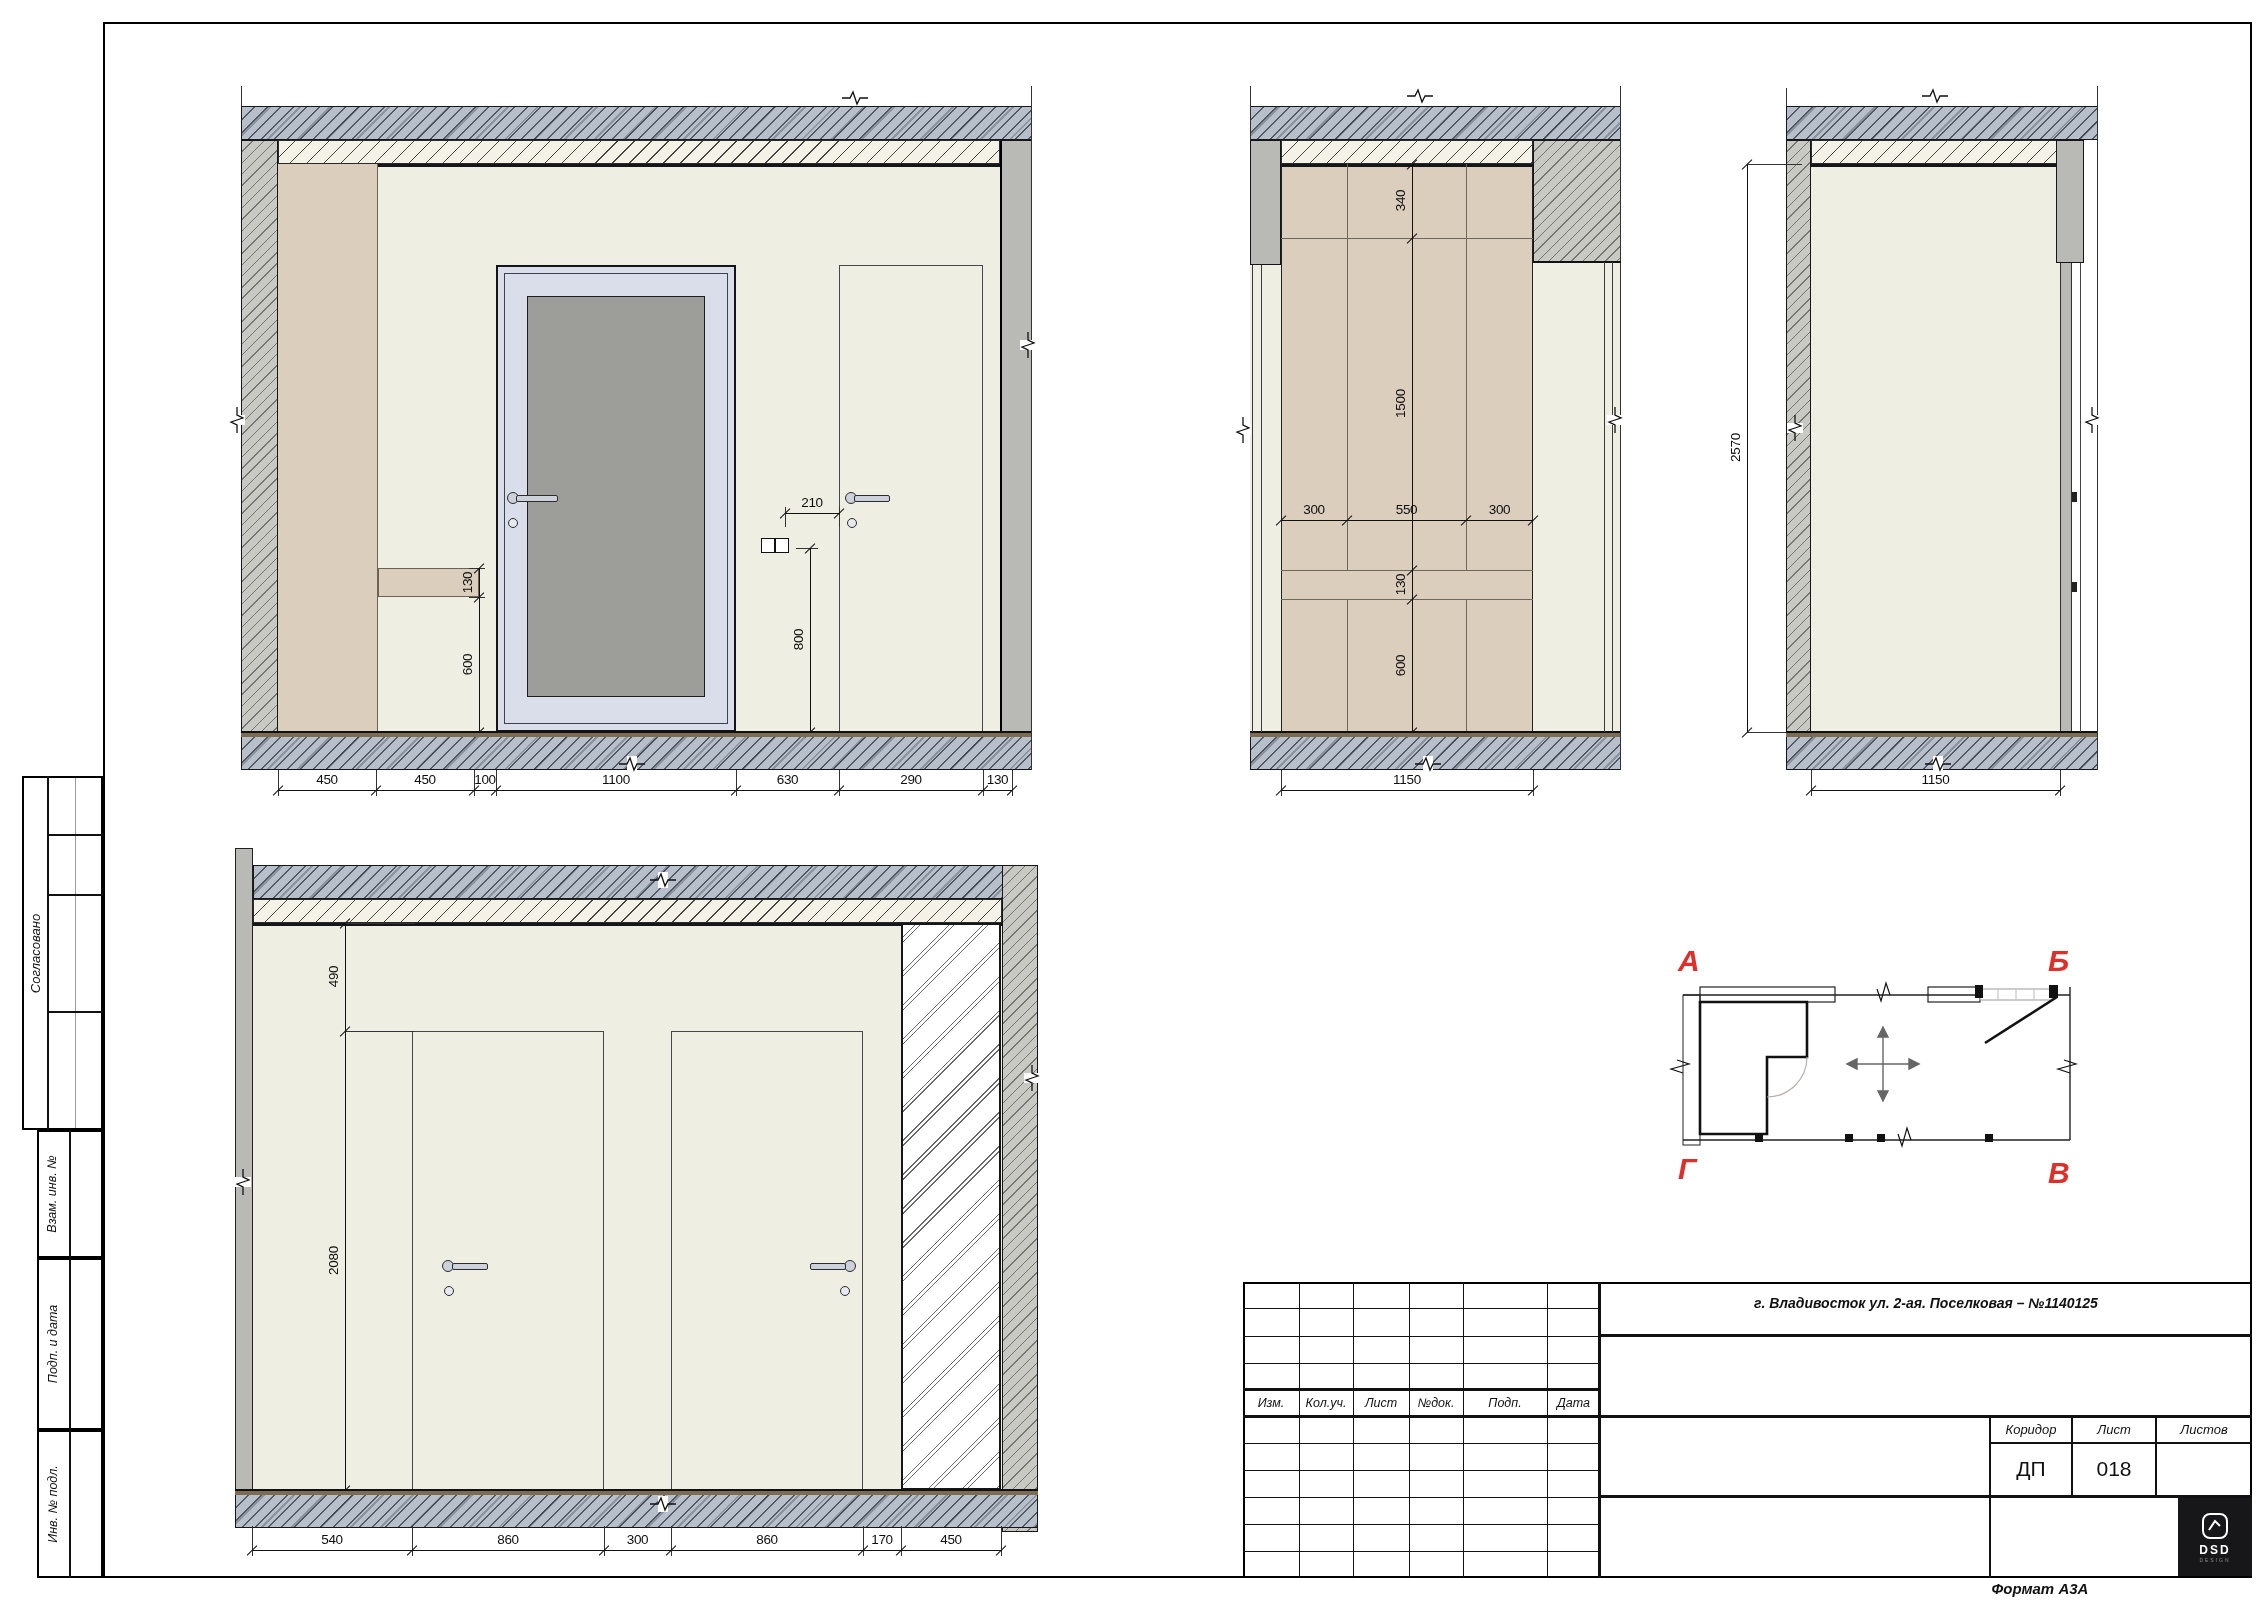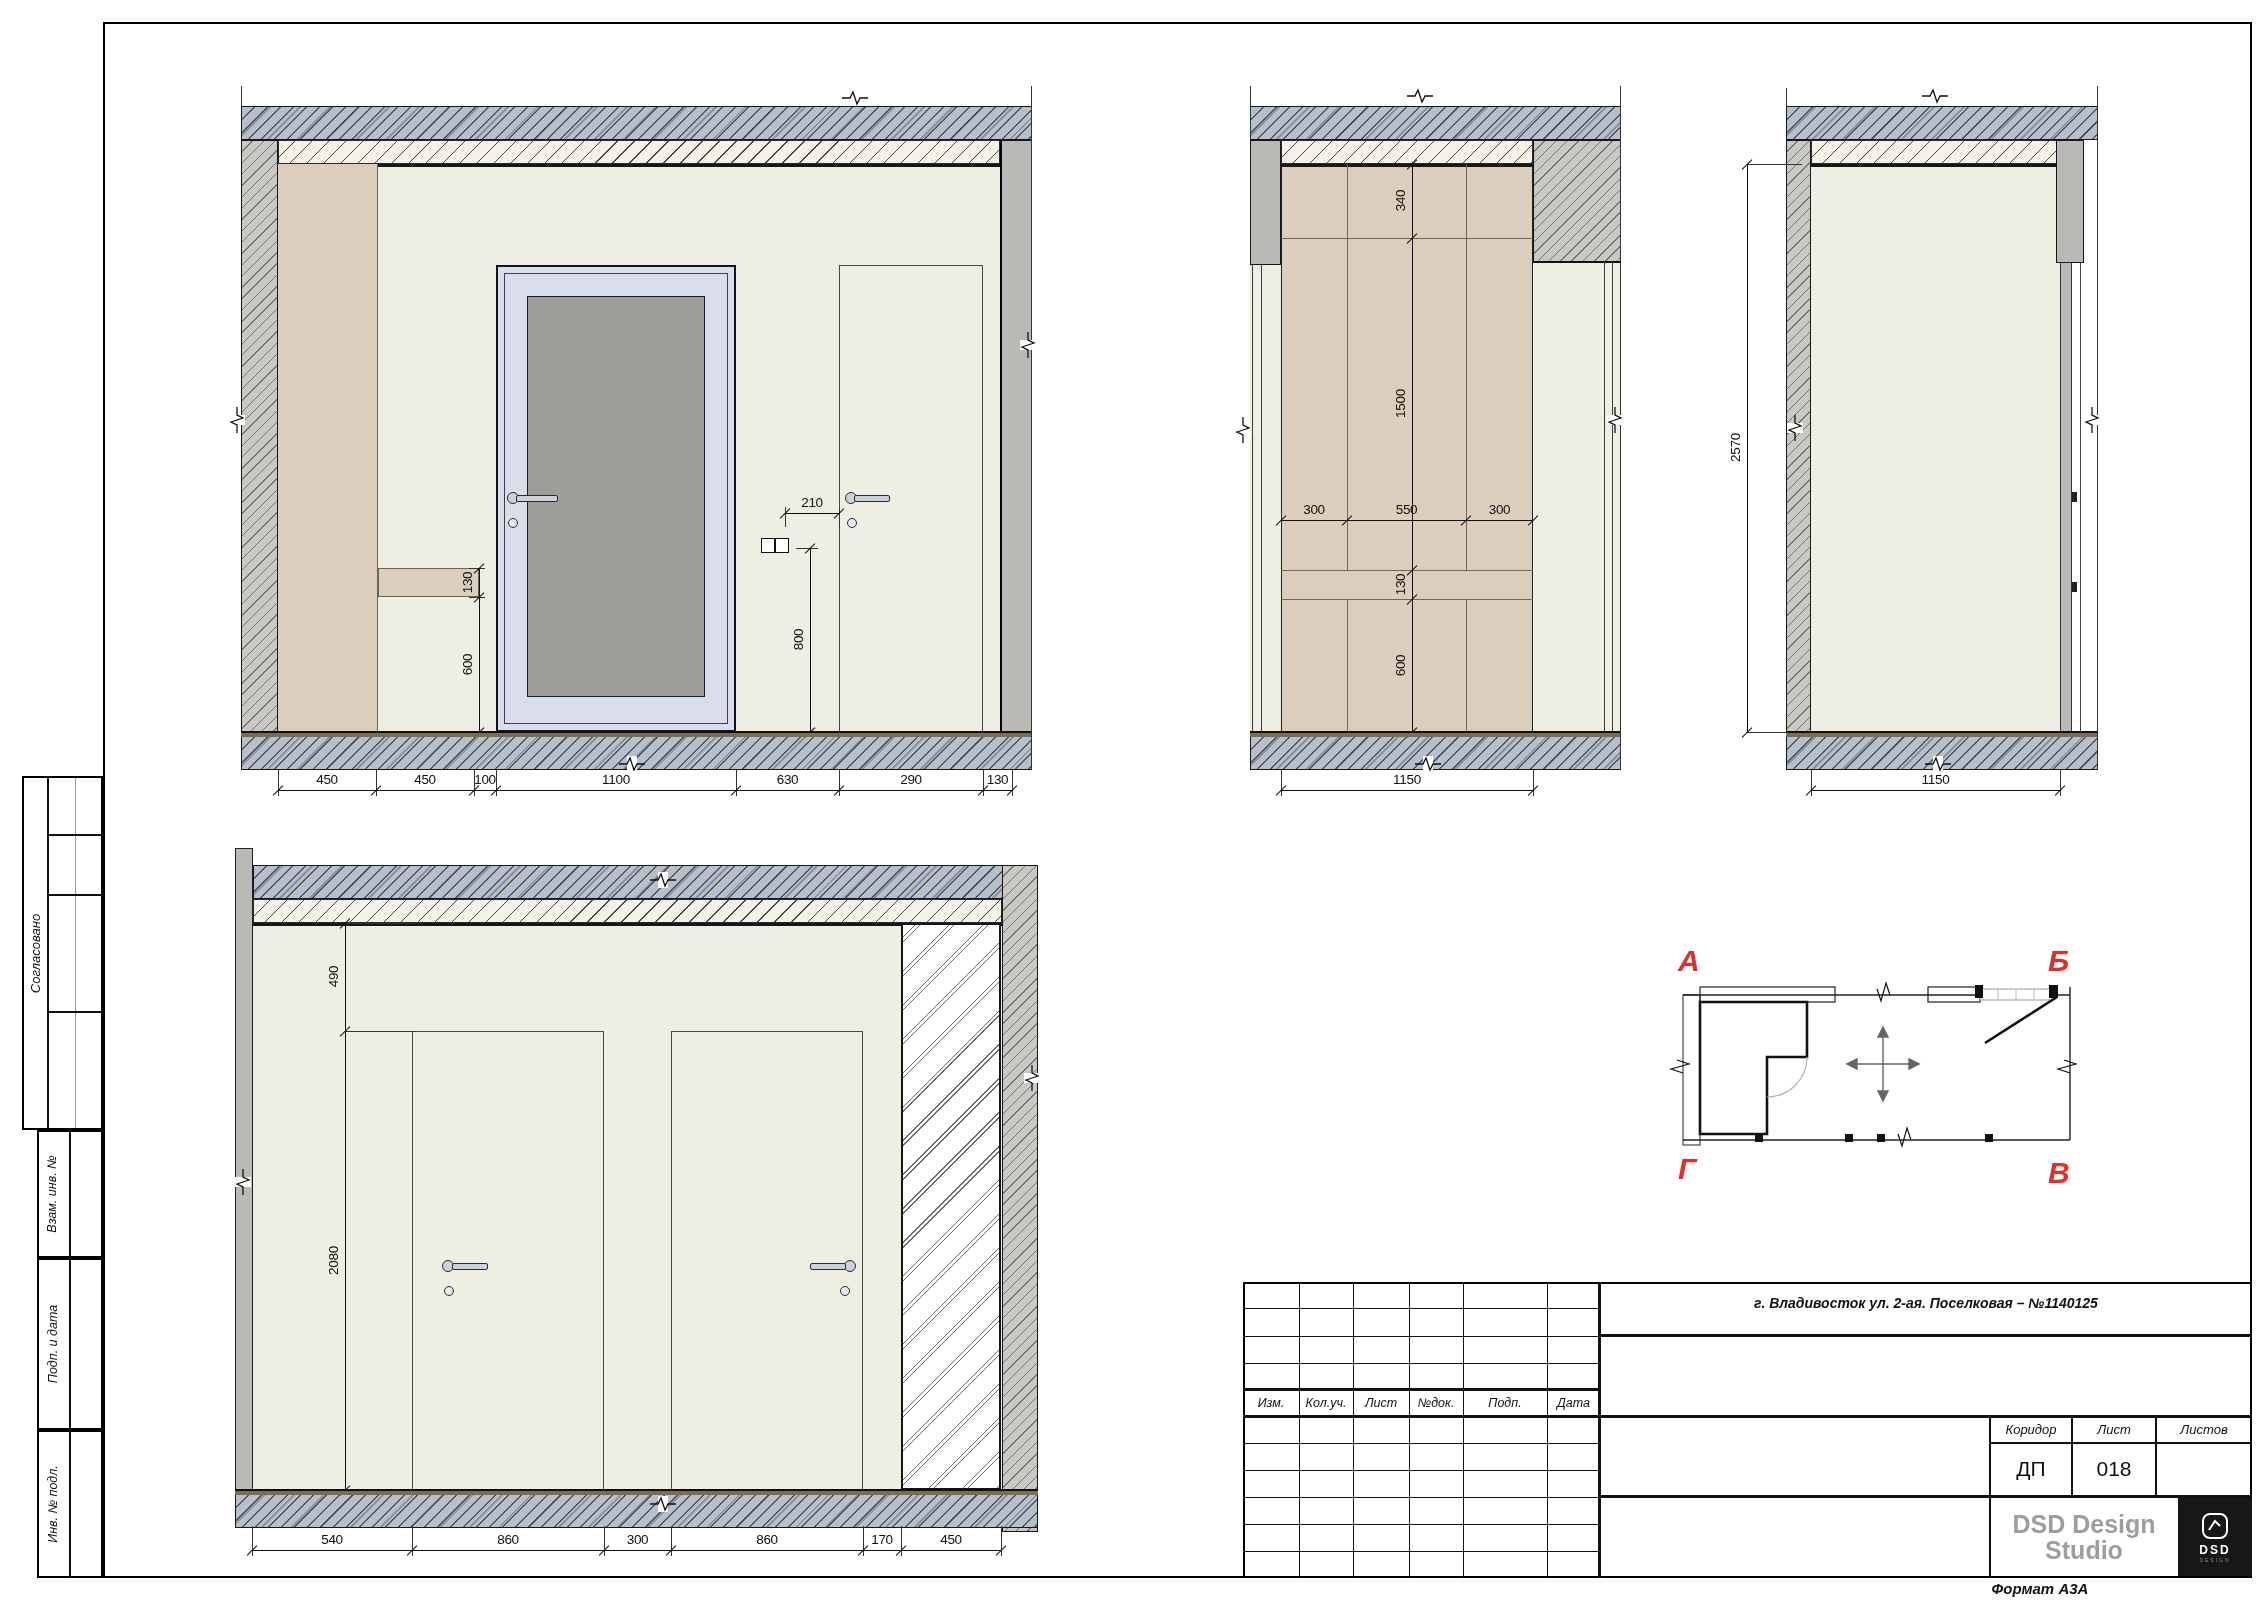--- a/index.html
+++ b/index.html
@@ -304,24 +304,20 @@
   <div class="abs cellC it" style="left:1353px;top:1390px;width:56px;height:25px;font-size:12.5px;">Лист</div>
   <div class="abs cellC it" style="left:1409px;top:1390px;width:54px;height:25px;font-size:12.5px;">№док.</div>
   <div class="abs cellC it" style="left:1463px;top:1390px;width:84px;height:25px;font-size:12.5px;">Подп.</div>
   <div class="abs cellC it" style="left:1547px;top:1390px;width:53px;height:25px;font-size:12.5px;">Дата</div>
   <div class="abs cellC it" style="left:1990px;top:1416px;width:82px;height:26px;font-size:13px;">Коридор</div>
   <div class="abs cellC it" style="left:2072px;top:1416px;width:84px;height:26px;font-size:13px;">Лист</div>
   <div class="abs cellC it" style="left:2156px;top:1416px;width:96px;height:26px;font-size:13px;">Листов</div>
   <div class="abs cellC" style="left:1990px;top:1443px;width:82px;height:52px;font-size:21px;">ДП</div>
   <div class="abs cellC" style="left:2072px;top:1443px;width:84px;height:52px;font-size:21px;">018</div>
   <div class="abs cellC" style="left:2156px;top:1443px;width:96px;height:52px;font-size:21px;"></div>
-  <div class="abs cellC" style="left:1990px;top:1497px;width:188px;height:79px;flex-direction:column;color:#9e9e9e;font-weight:700;font-size:25px;line-height:26px;">
-    <span>DSD Design</span>
-    <span>Studio</span>
-  </div>
   <div class="abs cellC" style="left:2178px;top:1497px;width:74px;height:79px;background:#17171a;flex-direction:column;">
     <svg width="30" height="30" viewBox="0 0 30 30">
       <rect x="3" y="3" width="24" height="24" rx="7" fill="none" stroke="#fff" stroke-width="2"></rect>
       <polyline points="9,19 15,10 20,15" fill="none" stroke="#fff" stroke-width="2"></polyline>
     </svg>
     <span style="color:#fff;font-size:12px;font-weight:700;letter-spacing:2px;margin-top:2px;">DSD</span>
     <span style="color:#8a8a8a;font-size:5px;letter-spacing:2px;">DESIGN</span>
   </div>
   <div class="abs it" style="left:1960px;top:1580px;width:160px;text-align:center;font-size:15px;font-weight:600;">Формат А3А</div>
 

